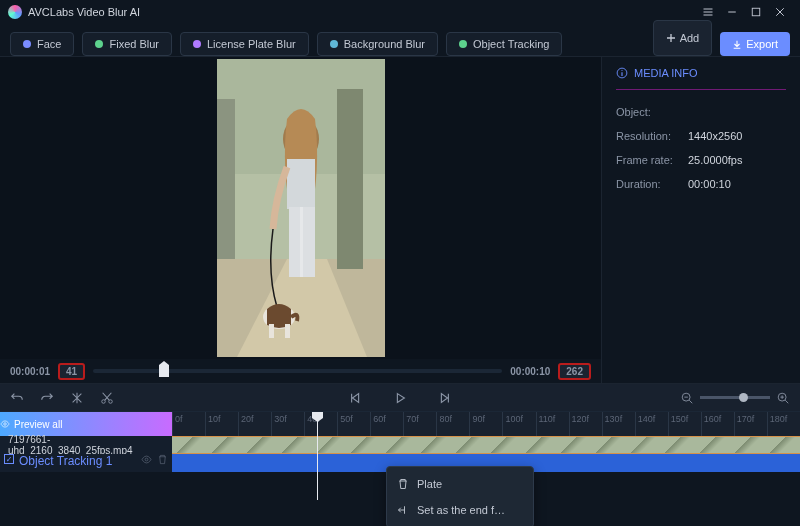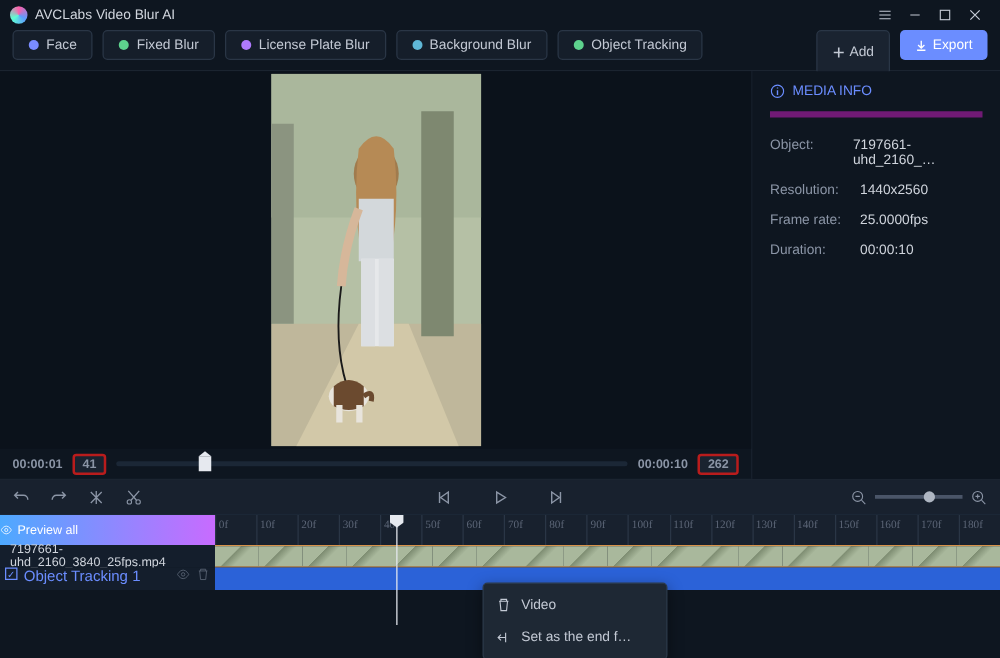--- a/index.html
+++ b/index.html
@@ -7,42 +7,42 @@
 
 
 .titlebar { height: 24px; display: flex; align-items: center; padding: 0 8px; background: #0e1620; }
 .titlebar .logo { width: 14px; height: 14px; background: conic-gradient(#ff5ea9, #5e9bff, #5effd2, #ff5ea9); border-radius: 50%; margin-right: 6px; }
 .titlebar .title { font-size: 11px; color: #d0d5dd; }
 .titlebar .spacer { flex: 1; }
 .titlebar .winbtn { width: 24px; height: 20px; display: flex; align-items: center; justify-content: center; color: #c3c9d4; cursor: pointer; }
 .titlebar .winbtn svg { width: 12px; height: 12px; }
 
 
-.modebar { height: 32px; display: flex; align-items: flex-start; padding: 0 10px; gap: 8px; }
+.modebar { height: 32px; display: flex; align-items: flex-end; padding: 0 10px; gap: 8px; }
 .modebtn { border: 1px solid #2a3646; background: #151e2a; border-radius: 4px; height: 24px; padding: 0 12px; display: flex; align-items: center; font-size: 11px; color: #c3c9d4; cursor: pointer; gap: 6px; }
 .modebtn .dot { width: 8px; height: 8px; border-radius: 50%; }
 .spacer { flex: 1; }
 .addbtn { border: 1px solid #2a3646; background: #1a2330; border-radius: 4px; height: 36px; padding: 0 12px; display: flex; align-items: center; font-size: 11px; color: #c3c9d4; cursor: pointer; gap: 4px; }
 .exportbtn { background: #6b8dff; border-radius: 4px; height: 24px; padding: 0 12px; display: flex; align-items: center; font-size: 11px; color: #fff; cursor: pointer; gap: 4px; border: none; }
 
 
 .mainrow { height: 328px; display: flex; border-top: 1px solid #1b2430; border-bottom: 1px solid #1b2430; }
 .preview { flex: 1; display: flex; flex-direction: column; border-right: 1px solid #1b2430; }
 .videoarea { flex: 1; display: flex; align-items: center; justify-content: center; background: #0b121b; }
 .video-svg { width: 168px; height: 298px; }
 
 .scrubline { height: 24px; display: flex; align-items: center; padding: 0 10px; gap: 8px; font-size: 10px; color: #8b95a6; font-weight: bold; }
 .scruboffset { background: #1a2330; border: 2px solid #b91c1c; border-radius: 3px; padding: 1px 6px; font-size: 10px; }
 .scrubtrack { flex: 1; height: 4px; background: #1b2736; border-radius: 2px; position: relative; }
 .scrubhandle { position: absolute; left: 16%; top: -4px; width: 10px; height: 12px; background: #e6e9ef; }
 .scrubhandle::before { content: ''; position: absolute; top: -4px; left: 0; border-left: 5px solid transparent; border-right: 5px solid transparent; border-bottom: 4px solid #e6e9ef; }
 
 
 .sidepanel { width: 198px; background: #0e1620; padding: 10px 14px; font-size: 11px; }
-.sidehead { color: #6b8dff; display: flex; gap: 6px; padding-bottom: 10px; border-bottom: 5px solid #701a75; margin-bottom: 10px; font-size: 11px; }
+.sidehead { color: #6b8dff; display: flex; gap: 6px; padding-bottom: 10px; border-bottom: 1px solid #701a75; margin-bottom: 10px; font-size: 11px; }
 .sidehead svg { width: 12px; height: 12px; }
 .siderow { display: flex; padding: 6px 0; font-size: 11px; }
 .siderow .lab { width: 72px; color: #8b95a6; }
 .siderow .val { color: #d0d5dd; }
 
 
 .tltoolbar { height: 28px; display: flex; align-items: center; padding: 0 10px; gap: 16px; background: #18212e; border-bottom: 1px solid #1b2736; }
 .tlbtn { color: #8b95a6; cursor: pointer; display: flex; }
 .tlbtn svg { width: 14px; height: 14px; }
 .tlcenter { position: absolute; left: 50%; transform: translateX(-50%); display: flex; gap: 30px; }
@@ -57,21 +57,21 @@
 .previewall { height: 24px; background: linear-gradient(90deg, #4da9ff, #c86bff); display: flex; align-items: center; justify-content: flex-start; font-size: 10px; color: #fff; cursor: pointer; gap: 4px; }
 .trackhead1 { height: 18px; display: flex; align-items: center; padding: 0 8px; font-size: 10px; color: #d0d5dd; background: #141e2c; }
 .trackhead2 { height: 18px; display: flex; align-items: flex-start; padding: 0 4px; font-size: 12px; color: #6b8dff; background: #141e2c; gap: 5px; }
 .trackhead2 .cb { width: 10px; height: 10px; border: 1px solid #6b8dff; display: flex; align-items: center; justify-content: center; }
 .trackhead2 .cb::after { content: '✓'; font-size: 8px; color: #6b8dff; }
 .trackhead2 .sp { flex: 1; }
 .trackhead2 .ic { color: #5b6576; cursor: pointer; }
 
 .tltracks { flex: 1; position: relative; overflow: hidden; }
 .ruler { height: 24px; display: flex; font-size: 9px; color: #5b6576; position: relative; background: #18212e; }
-.ruler .tick { width: 33.5px; border-left: 1px solid #2a3646; display: flex; align-items: flex-start; padding-left: 2px; padding-top: 2px; font-family: Liberation Serif, serif; }
+.ruler .tick { width: 33.5px; border-left: 1px solid #2a3646; display: flex; align-items: flex-start; padding-left: 2px; padding-top: 2px; }
 .thumbs { height: 18px; display: flex; border-top: 1px solid #d6924a; border-bottom: 1px solid #d6924a; }
 .thumb { flex: 1; background: linear-gradient(135deg, #a9b89c 40%, #7e8d72 41%, #a9b89c 60%); }
 .track2 { height: 18px; background: #2b62d8; }
 .playhead { position: absolute; left: 145px; top: 0; bottom: -26px; width: 1px; background: #e6e9ef; }
 .playhead::before { content: ''; position: absolute; top: 0; left: -5px; width: 11px; height: 10px; background: #e6e9ef; clip-path: polygon(0 0, 100% 0, 100% 60%, 50% 100%, 0 60%); }
 
 
 .ctxmenu { position: absolute; left: 386px; top: 466px; width: 148px; background: #1e2834; border: 1px solid #2d3a4a; border-radius: 4px; padding: 4px 0; box-shadow: 0 4px 12px rgba(0,0,0,0.4); }
 .ctxitem { height: 26px; display: flex; align-items: center; padding: 0 10px; font-size: 11px; color: #c3c9d4; cursor: pointer; gap: 8px; }
 .ctxitem svg { width: 12px; height: 12px; }
@@ -185,21 +185,20 @@
   <div class="sidepanel">
     <div class="sidehead">
       <svg viewBox="0 0 16 16">
           <circle cx="8" cy="8" r="6.5" stroke="#6b8dff" fill="none" stroke-width="1.2"></circle>
           <path d="M8 4v1M8 7v5" stroke="#6b8dff" stroke-width="1.5"></path>
         </svg>
       <span>MEDIA INFO</span>
     </div>
     <div class="siderow">
         <span class="lab">Object:</span>
-        <span class="val">7197661-uhd_2160_…</span>
       </div>
     <div class="siderow">
         <span class="lab">Resolution:</span>
         <span class="val">1440x2560</span>
       </div>
     <div class="siderow">
         <span class="lab">Frame rate:</span>
         <span class="val">25.0000fps</span>
       </div>
     <div class="siderow">
@@ -336,21 +335,21 @@
     <div class="track2"></div>
     <div class="playhead"></div>
   </div>
 </div>
 
 <div class="ctxmenu">
   <div class="ctxitem">
     <svg viewBox="0 0 16 16">
         <path d="M3 4h10M5 4V2h6v2M4 4l1 10h6l1-10" stroke="currentColor" fill="none" stroke-width="1.2"></path>
       </svg>
-    <span>Video</span>
+    <span>Plate</span>
   </div>
   <div class="ctxitem">
     <svg viewBox="0 0 16 16">
         <path d="M10 3v10M10 8H2m3-3l-3 3 3 3" stroke="currentColor" fill="none" stroke-width="1.2"></path>
       </svg>
     <span>Set as the end f…</span>
   </div>
 </div>
 
 </body></html>

